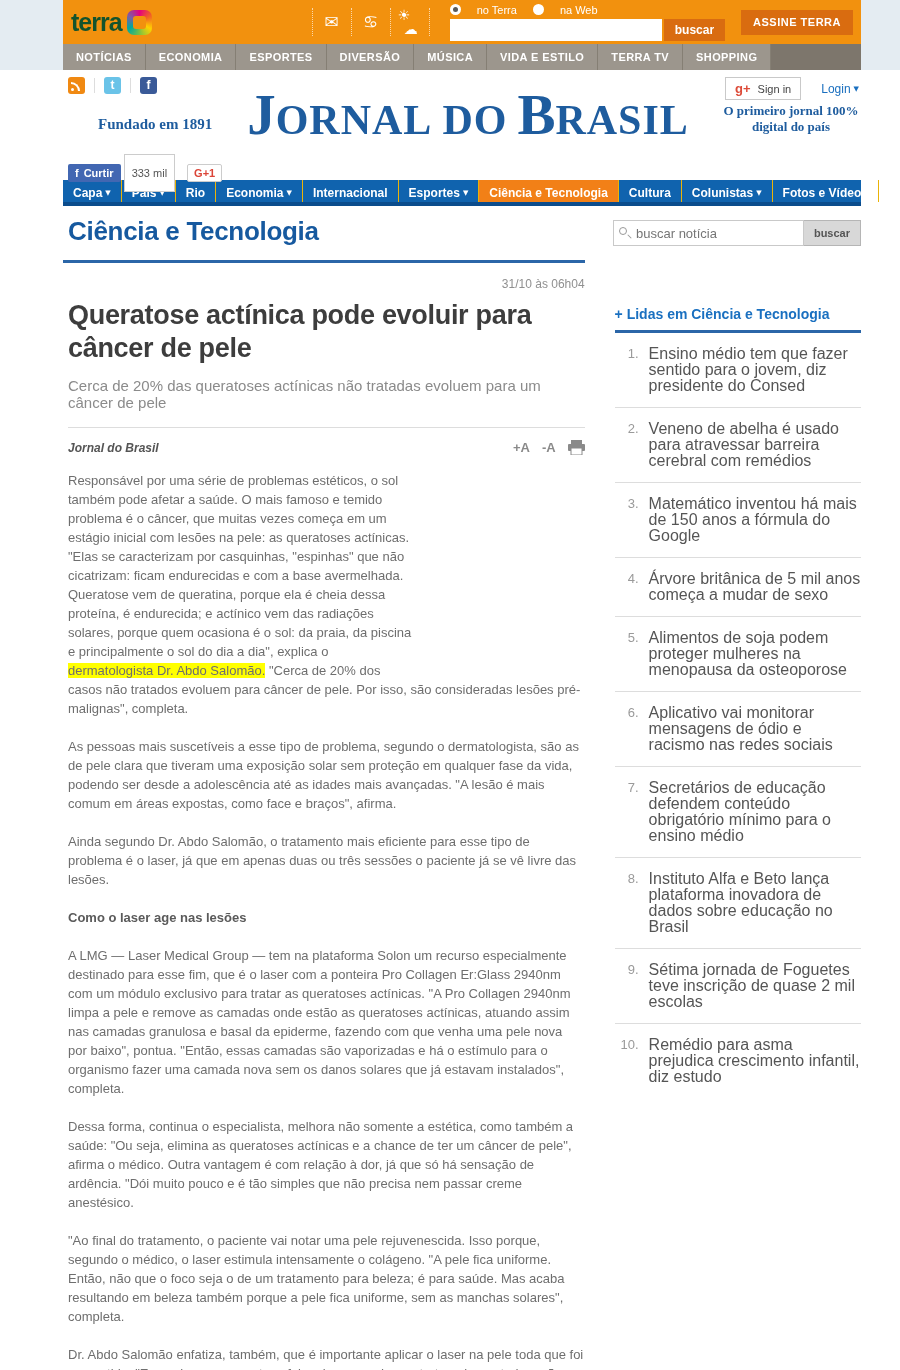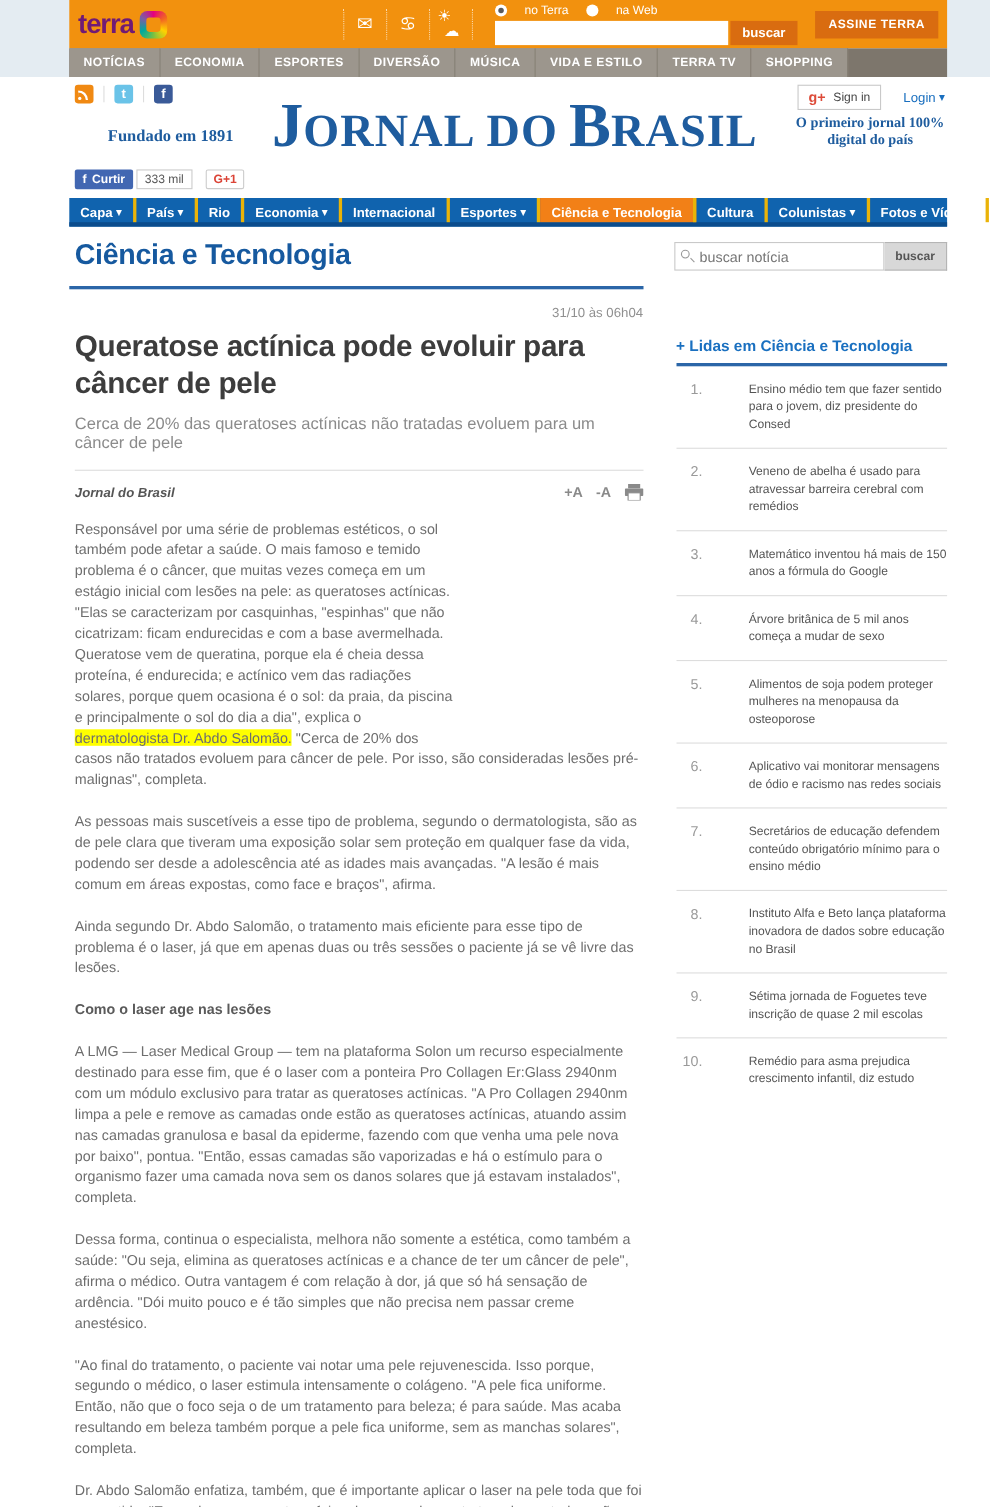--- a/index.html
+++ b/index.html
@@ -6,21 +6,21 @@
   body {
     margin: 0; width: 900px; height: 1370px; overflow: hidden;
     background: #ffffff; font-family: "Liberation Sans", sans-serif;
   }
   .wrap { width: 798px; margin-left: 63px; }
 
   
   .topstrip { background: #e4ecf2; height: 70px; }
   .terra-bar { height: 44px; background: #f2910e; display: flex; align-items: center; padding: 0 8px; }
   .terra-logo { display: flex; align-items: center; gap: 5px; cursor: pointer; }
-  .terra-logo-text { color: #701a75; font-size: 25px; font-weight: bold; letter-spacing: -1px; }
+  .terra-logo-text { color: #14532d; font-size: 25px; font-weight: bold; letter-spacing: -1px; }
   .terra-cube { width: 25px; height: 25px; border-radius: 7px; position: relative;
     background: conic-gradient(#e5007e,#f26522,#ffd200,#7ac143,#00a99d,#7a5fa5,#e5007e); }
   .terra-cube::after { content:""; position:absolute; inset:6px; background:#f2910e; border-radius:3px; }
   .terra-icons { margin-left: auto; display: flex; align-items: center; }
   .ticon { color:#fff; font-size:17px; width:26px; text-align:center; cursor:pointer;
     font-family:"DejaVu Sans", sans-serif; }
   .tsep { border-left: 1px dotted rgba(255,255,255,.65); height: 28px; margin: 0 6px; }
   .weather { position: relative; width: 26px; height: 24px; }
   .weather .sun { position:absolute; top:-3px; left:1px; font-size:14px; }
   .weather .cloud { position:absolute; bottom:-3px; left:7px; font-size:14px; }
@@ -61,28 +61,28 @@
     font-family:"Liberation Serif", serif; font-weight:bold; white-space:nowrap; cursor:pointer; }
   .jb-logo .cap { font-size:57px; }
   .jb-logo .rest { font-size:42px; letter-spacing:1px; }
   .jb-logo .sp { display:inline-block; width:10px; }
   .tagline { position:absolute; right:0; top:33px; width:140px; text-align:center; color:#1e5c9e;
     font-family:"Liberation Serif", serif; font-weight:bold; font-size:13px; line-height:16px; }
   .jb-date { position:absolute; left:160px; top:78px; width:490px; text-align:center; color:#666; font-size:12px; }
   .curtir-row { position:absolute; left:5px; top:84px; display:flex; align-items:center; }
   .fb-like { background:#4267b2; color:#fff; font-size:11px; font-weight:bold; border-radius:2px;
     padding:3px 7px; display:flex; gap:5px; align-items:center; cursor:pointer; }
-  .like-count { border:1px solid #ccc; color:#555; font-size:11px; padding:2px 7px; background:#fff; margin-left:3px; }
+  .like-count { border:1px solid #ccc; color:#555; font-size:11px; padding:12px 7px; background:#fff; margin-left:3px; }
   .gpone { border:1px solid #ccc; background:#fff; color:#db4437; font-weight:bold; font-size:11px;
     padding:2px 6px; margin-left:12px; border-radius:2px; cursor:pointer; }
 
   
   .jb-nav { display:flex; background:#1063ae; border-bottom:4px solid #0b4c8c; height:26px; }
   .jb-nav .jitem { color:#fff; font-size:12px; font-weight:bold; line-height:26px; padding:0 10px;
-    border-right:3px solid #eab308; cursor:pointer; white-space:nowrap; }
+    border-right:1px solid #eab308; cursor:pointer; white-space:nowrap; }
   .jb-nav .jitem.active { background:#f28017; }
 
   
   .section-row { display:flex; justify-content:space-between; align-items:flex-start; margin-top:10px; height:44px; }
   .section-title { font-size:26px; font-weight:bold; color:#16599f; padding-left:5px; letter-spacing:-.3px; }
   .side-search { display:flex; width:248px; margin-top:4px; }
   .side-q-wrap { position:relative; flex:1; }
   .mag { position:absolute; left:6px; top:7px; width:8px; height:8px; border:1px solid #999; border-radius:50%; }
   .mag::after { content:""; position:absolute; left:7px; top:8px; width:5px; height:1px; background:#999;
     transform:rotate(45deg); }
@@ -108,21 +108,21 @@
   .subhead { font-weight:bold; color:#5a5a5a; }
 
   
   .sidebar { width:248px; }
   .lidas { margin-top:46px; }
   .lidas-h { color:#1a70c0; font-weight:bold; font-size:14px; }
   .lidas-hr { border-top:3px solid #2b66a8; margin-top:8px; }
   .srow { display:flex; padding:13px 0; border-bottom:1px solid #ddd; cursor:pointer; }
   .srow:last-child { border-bottom:none; }
   .num { width:24px; min-width:24px; text-align:right; color:#9a9a9a; font-size:13px; margin-right:10px; }
-  .stext { color:#555; font-size:11px; line-height:16px;margin-left:32px; }
+  .stext { color:#555; font-size:16px; line-height:16px; }
   .printer-svg { display:block; }
 </style>
 </head>
 <body>
 
 <div>
 
   <div class="topstrip">
     <div class="wrap">
       <div class="terra-bar">

